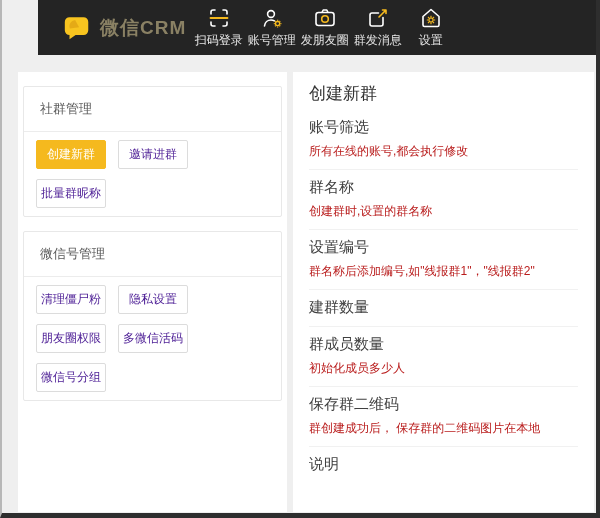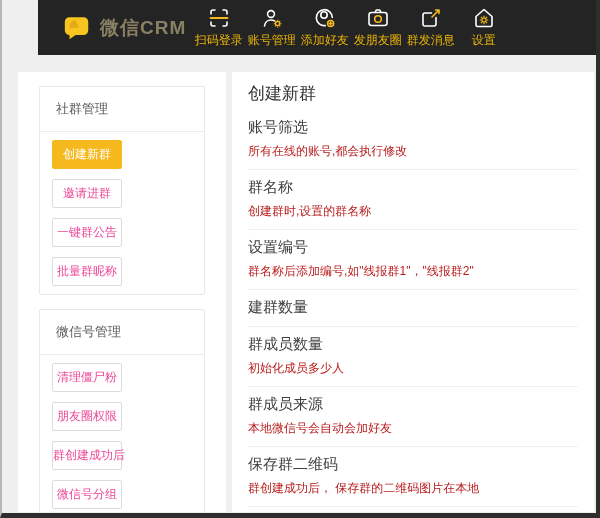--- a/index.html
+++ b/index.html
@@ -24,41 +24,41 @@
   .brand-name { font-size:19px; font-weight:bold; color:var(--brand,#8a8164); letter-spacing:1px; }
 
   .nav { display:flex; align-items:stretch; height:55px; margin-left:6px; }
   .nav-item {
     width:53px; height:55px; position:relative; cursor:pointer;
     display:flex; flex-direction:column; align-items:center; justify-content:flex-start;
     padding-top:6px;
   }
   .nav-icon { width:24px; height:24px; }
   .nav-icon svg { width:24px; height:24px; display:block; }
-  .nav-label { font-size:12px; color:#eab308; margin-top:2px; white-space:nowrap; }
+  .nav-label { font-size:12px; color:#e5e5e5; margin-top:2px; white-space:nowrap; }
   .nav-underline { display:none; position:absolute; bottom:3px; left:6px; right:6px; height:3px;
     background:var(--accent,#f5b91e); border-radius:2px; }
   .nav-item.active .nav-underline { display:block; }
   .nav-item.active .nav-label { color:#ffffff; }
 
   
   .content { display:flex; gap:6px; padding:17px 2px 6px 16px; height:463px; }
 
   .sidebar {
-    width:208px; background:#fff; padding:14px 21px; overflow:hidden; flex:none;
+    width:269px; background:#fff; padding:14px 5px; overflow:hidden; flex:none;
   }
   .side-box { border:1px solid #e8e8e8; border-radius:2px; margin-bottom:14px; background:#fff; }
   .side-box-title {
     padding:13px 16px; font-size:13px; color:#595959; border-bottom:1px solid #ececec;
   }
   .side-box-body {
     padding:8px 12px; display:flex; flex-wrap:wrap; column-gap:12px; row-gap:10px;
   }
   .side-btn {
-    width:70px; height:29px; font-size:12px; color:#ec4899; background:#fff;
+    width:70px; height:29px; font-size:12px; color:#4c1d95; background:#fff;
     border:1px solid #dcdcdc; border-radius:2px; cursor:pointer;
     font-family:inherit; white-space:nowrap;
   }
   .side-btn.active { background:var(--accent,#f5b91e); border-color:var(--accent,#f5b91e); color:#fff; }
 
   .main-panel { flex:1; background:#fff; padding:10px 16px 0 16px; overflow:hidden; }
   .page-title { font-size:17px; font-weight:400; color:#333; line-height:1.2; margin:2px 0 6px; }
   .form-row { padding:8px 0 9px; border-bottom:1px solid #f1f1f1; }
   .form-row:last-of-type { border-bottom:none; }
   .form-label { font-size:15px; color:#404040; }
@@ -100,34 +100,20 @@
                 <path d="M17.6 14.8v-1M17.6 21.4v-1M20.4 17.6h1M13.8 17.6h1M19.5 15.7l.7-.7M15 20.2l.7-.7M19.5 19.5l.7.7M15 15l.7.7"></path>
               </g>
             </svg>
           </span>
     <span class="nav-label">账号管理</span>
 
   </div>
         <div class="nav-item">
     <span class="nav-icon">
             <svg viewBox="0 0 24 24" fill="none">
-              <circle cx="11" cy="9" r="3.2" stroke="#fff" stroke-width="1.6"></circle>
-              <path d="M19.3 11.5A8 8 0 1 0 12.3 19.6" stroke="#fff" stroke-width="1.6" stroke-linecap="round"></path>
-              <g stroke="var(--accent)" stroke-width="1.5" stroke-linecap="round">
-                <circle cx="17.6" cy="17.6" r="3"></circle>
-                <path d="M17.6 16.1v3M16.1 17.6h3"></path>
-              </g>
-            </svg>
-          </span>
-    <span class="nav-label">添加好友</span>
-
-  </div>
-        <div class="nav-item">
-    <span class="nav-icon">
-            <svg viewBox="0 0 24 24" fill="none">
               <rect x="3" y="6.5" width="18" height="13" rx="2.5" stroke="#fff" stroke-width="1.6"></rect>
               <path d="M9 6.5 10.2 4h3.6L15 6.5" stroke="#fff" stroke-width="1.6" stroke-linejoin="round"></path>
               <circle cx="12" cy="13" r="3.3" stroke="var(--accent)" stroke-width="1.6"></circle>
             </svg>
           </span>
     <span class="nav-label">发朋友圈</span>
 
   </div>
         <div class="nav-item">
     <span class="nav-icon">
@@ -155,30 +141,30 @@
       </nav>
   </header>
 
   <div class="content">
     <aside class="sidebar" id="sidebar">
         <div class="side-box">
     <div class="side-box-title">社群管理</div>
     <div class="side-box-body">
             <button class="side-btn active">创建新群</button>
             <button class="side-btn">邀请进群</button>
-            <button class="side-btn">一键群公告</button>
             <button class="side-btn">批量群昵称</button>
           </div>
   </div>
         <div class="side-box">
     <div class="side-box-title">微信号管理</div>
     <div class="side-box-body">
             <button class="side-btn">清理僵尸粉</button>
+            <button class="side-btn">隐私设置</button>
             <button class="side-btn">朋友圈权限</button>
-            <button class="side-btn">群创建成功后</button>
+            <button class="side-btn">多微信活码</button>
             <button class="side-btn">微信号分组</button>
           </div>
   </div>
       </aside>
 
     <section class="main-panel">
       <h2 class="page-title">创建新群</h2>
       <div id="form-sections">
           <div class="form-row">
     <div class="form-label">账号筛选</div>
@@ -194,24 +180,20 @@
   </div>
           <div class="form-row">
     <div class="form-label">建群数量</div>
 
   </div>
           <div class="form-row">
     <div class="form-label">群成员数量</div>
     <div class="form-desc">初始化成员多少人</div>
   </div>
           <div class="form-row">
-    <div class="form-label">群成员来源</div>
-    <div class="form-desc">本地微信号会自动会加好友</div>
-  </div>
-          <div class="form-row">
     <div class="form-label">保存群二维码</div>
     <div class="form-desc">群创建成功后， 保存群的二维码图片在本地</div>
   </div>
           <div class="form-row">
     <div class="form-label">说明</div>
 
   </div>
         </div>
 
     </section>

